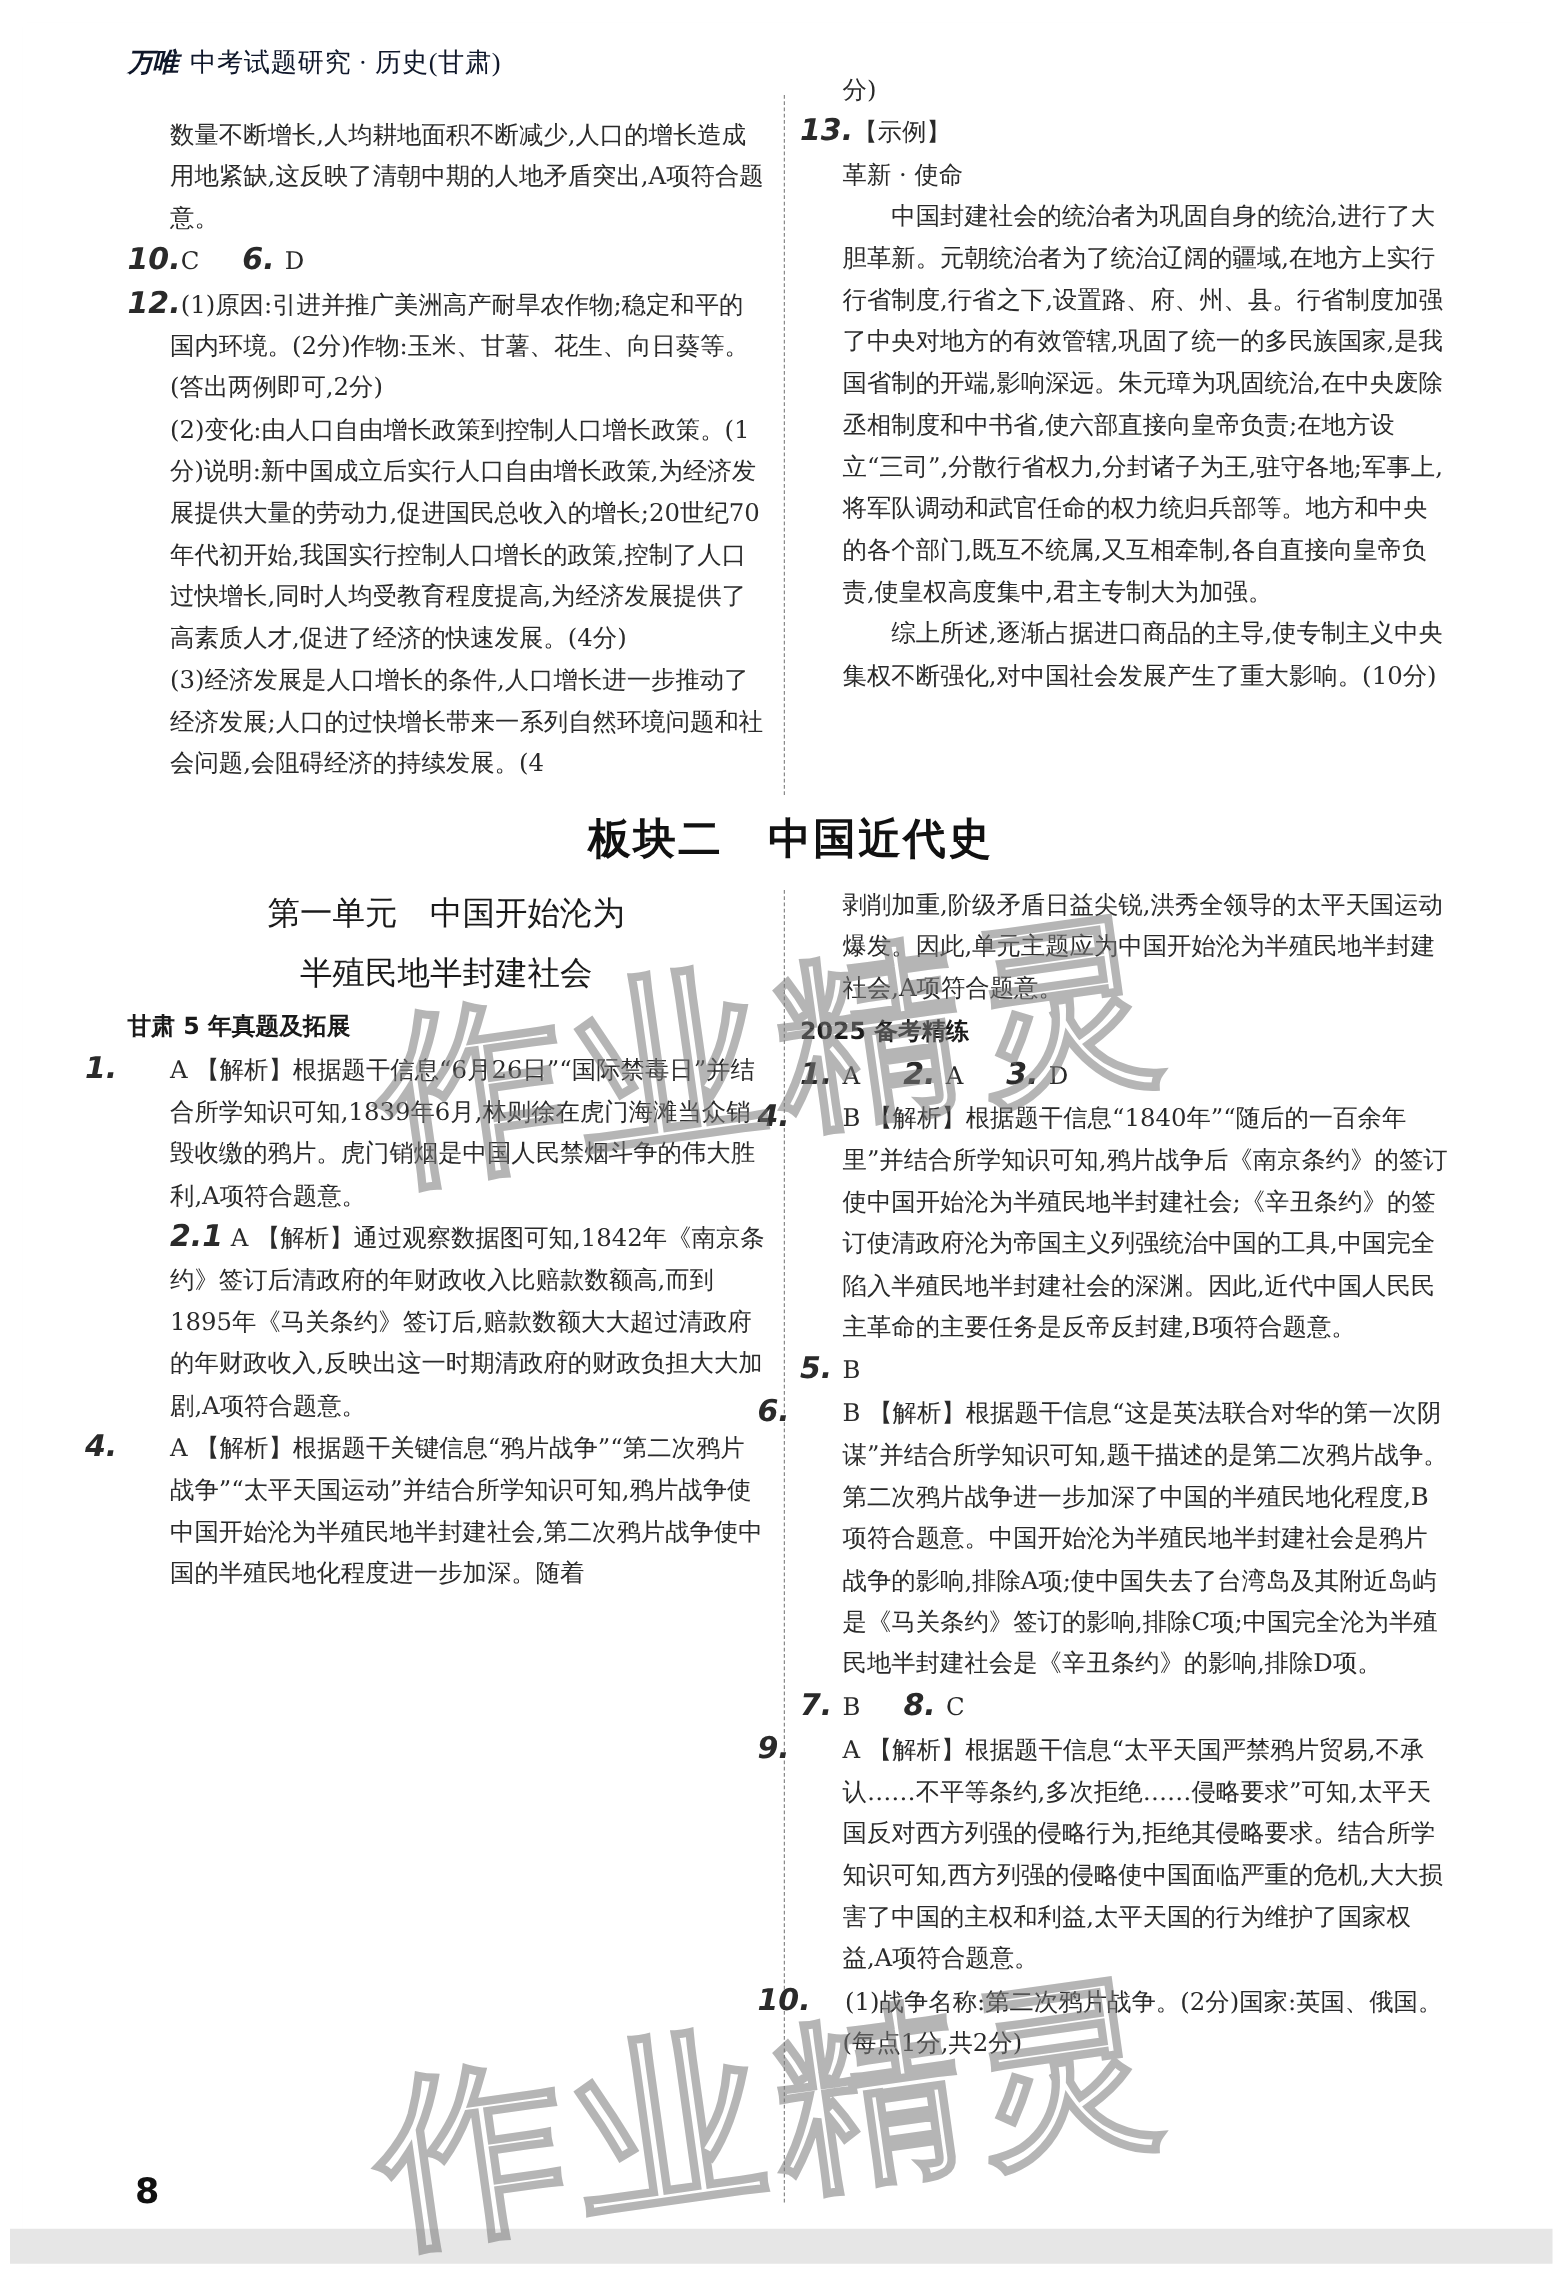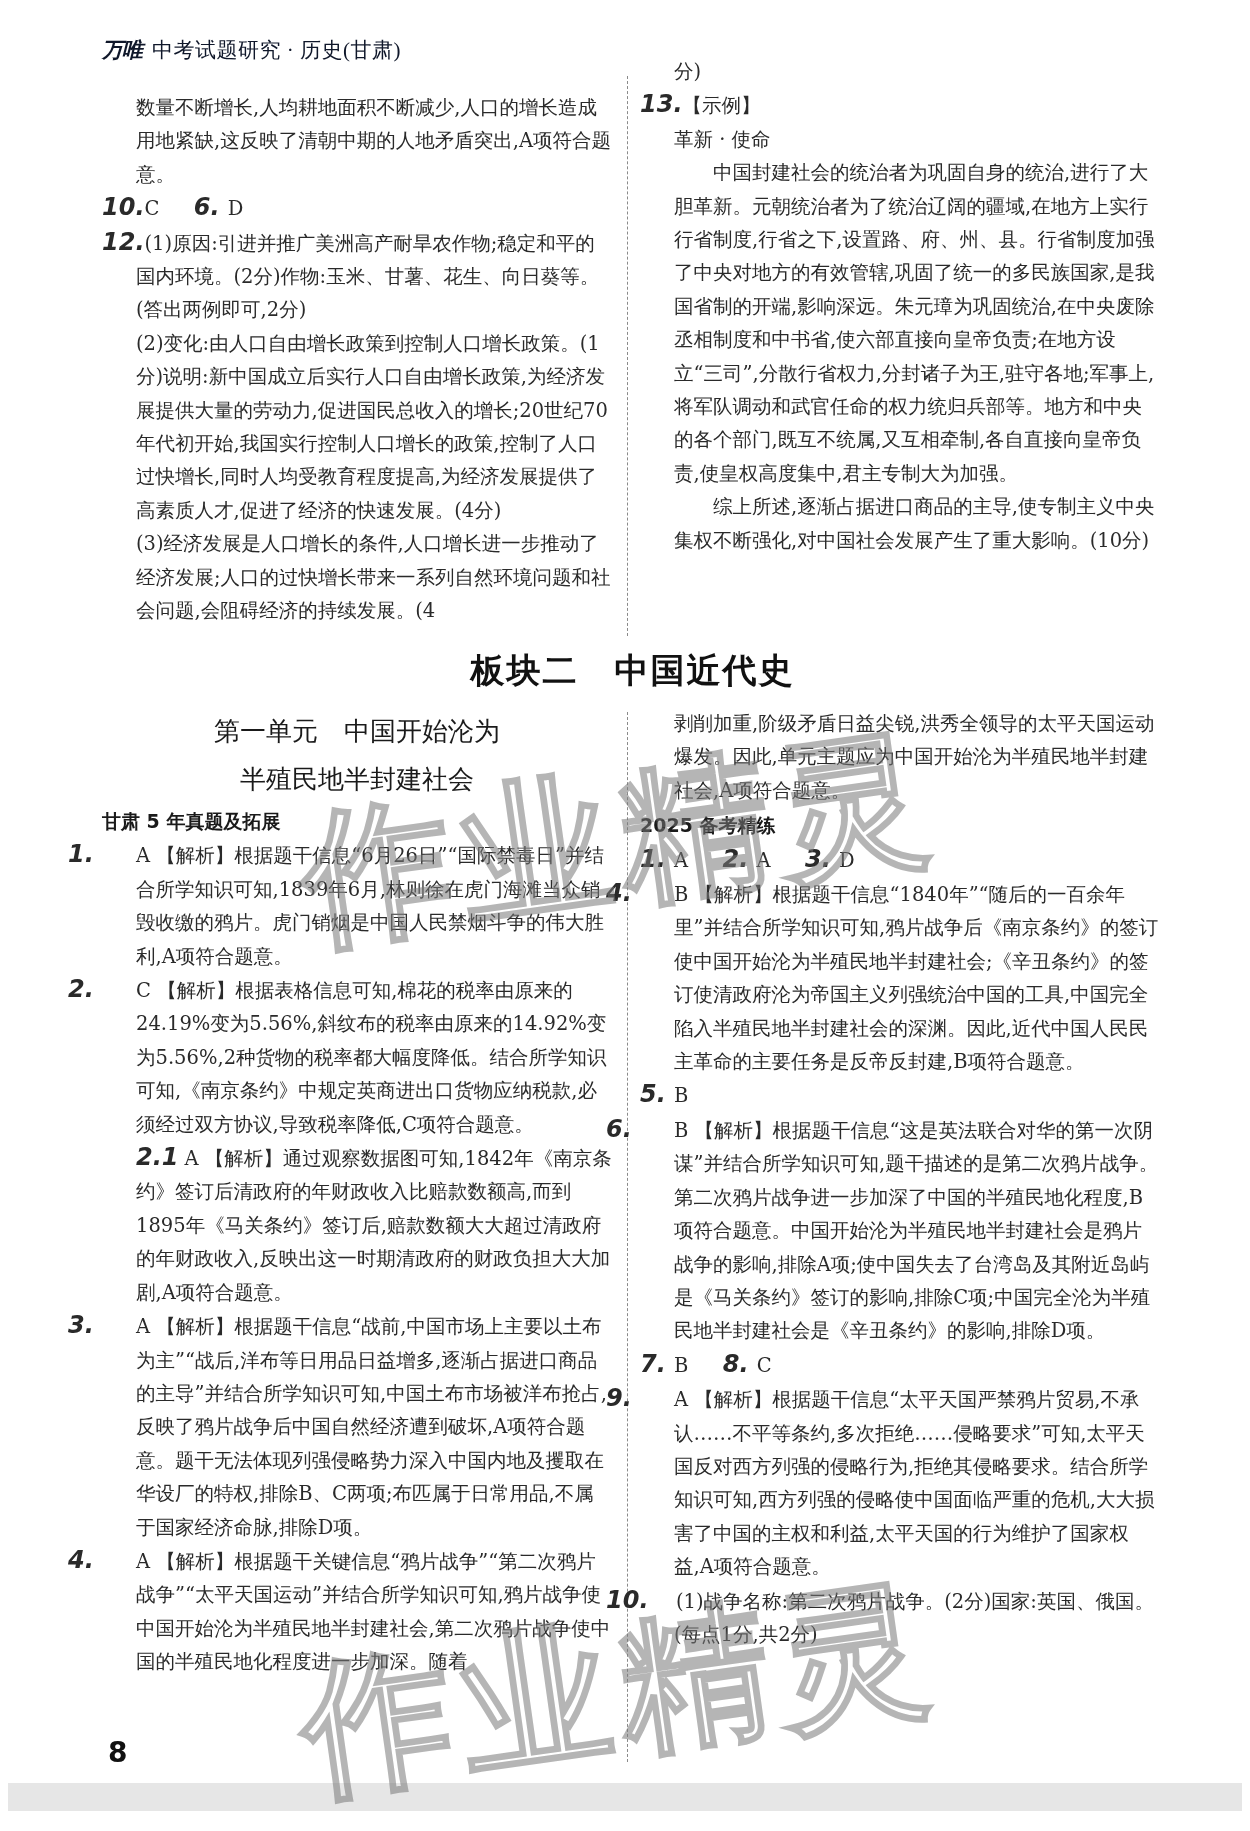--- a/index.html
+++ b/index.html
@@ -138,31 +138,23 @@
 
 <div class="col col-left-bot">
   <p class="unit-title">第一单元　中国开始沦为</p>
   <p class="unit-title">半殖民地半封建社会</p>
   <p class="sub-head">甘肃 5 年真题及拓展</p>
 
   <p class="p hang">
     <span class="num">1.</span><span>A</span>
     <span class="bracket">【解析】</span><span>根据题干信息“6月26日”“国际禁毒日”并结合所学知识可知,1839年6月,林则徐在虎门海滩当众销毁收缴的鸦片。虎门销烟是中国人民禁烟斗争的伟大胜利,A项符合题意。</span>
   </p>
-  <p class="p hang">
-    <span class="num">2.</span><span>C</span>
-    <span class="bracket">【解析】</span><span>根据表格信息可知,棉花的税率由原来的24.19%变为5.56%,斜纹布的税率由原来的14.92%变为5.56%,2种货物的税率都大幅度降低。结合所学知识可知,《南京条约》中规定英商进出口货物应纳税款,必须经过双方协议,导致税率降低,C项符合题意。</span>
-  </p>
   <p class="p hang" style="padding-left:34px;text-indent:0">
     <span class="num" style="min-width:0;margin-right:6px">2.1</span><span>A</span>
     <span class="bracket">【解析】</span><span>通过观察数据图可知,1842年《南京条约》签订后清政府的年财政收入比赔款数额高,而到1895年《马关条约》签订后,赔款数额大大超过清政府的年财政收入,反映出这一时期清政府的财政负担大大加剧,A项符合题意。</span>
-  </p>
-  <p class="p hang">
-    <span class="num">3.</span><span>A</span>
-    <span class="bracket">【解析】</span><span>根据题干信息“战前,中国市场上主要以土布为主”“战后,洋布等日用品日益增多,逐渐占据进口商品的主导”并结合所学知识可知,中国土布市场被洋布抢占,反映了鸦片战争后中国自然经济遭到破坏,A项符合题意。题干无法体现列强侵略势力深入中国内地及攫取在华设厂的特权,排除B、C两项;布匹属于日常用品,不属于国家经济命脉,排除D项。</span>
   </p>
   <p class="p hang">
     <span class="num">4.</span><span>A</span>
     <span class="bracket">【解析】</span><span>根据题干关键信息“鸦片战争”“第二次鸦片战争”“太平天国运动”并结合所学知识可知,鸦片战争使中国开始沦为半殖民地半封建社会,第二次鸦片战争使中国的半殖民地化程度进一步加深。随着</span>
   </p>
 </div>
 
 <div class="col col-right-bot">
   <p class="p indent">剥削加重,阶级矛盾日益尖锐,洪秀全领导的太平天国运动爆发。因此,单元主题应为中国开始沦为半殖民地半封建社会,A项符合题意。</p>
   <p class="sub-head">2025 备考精练</p>

